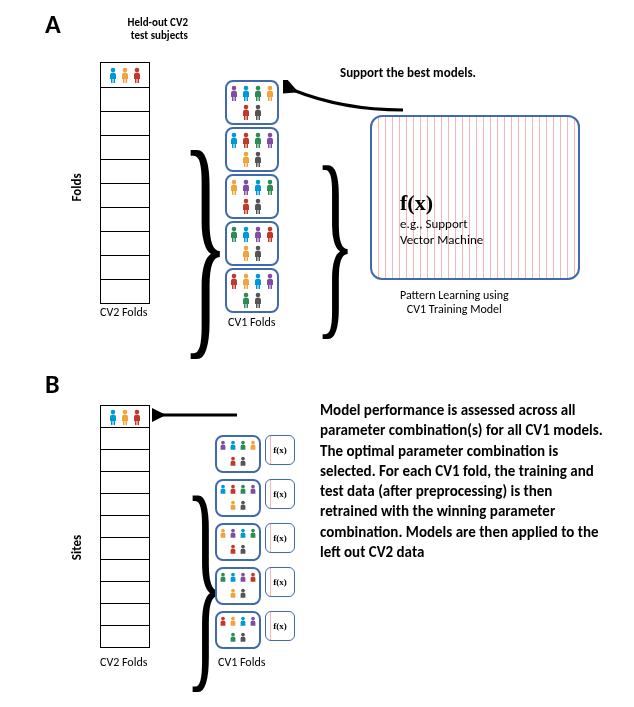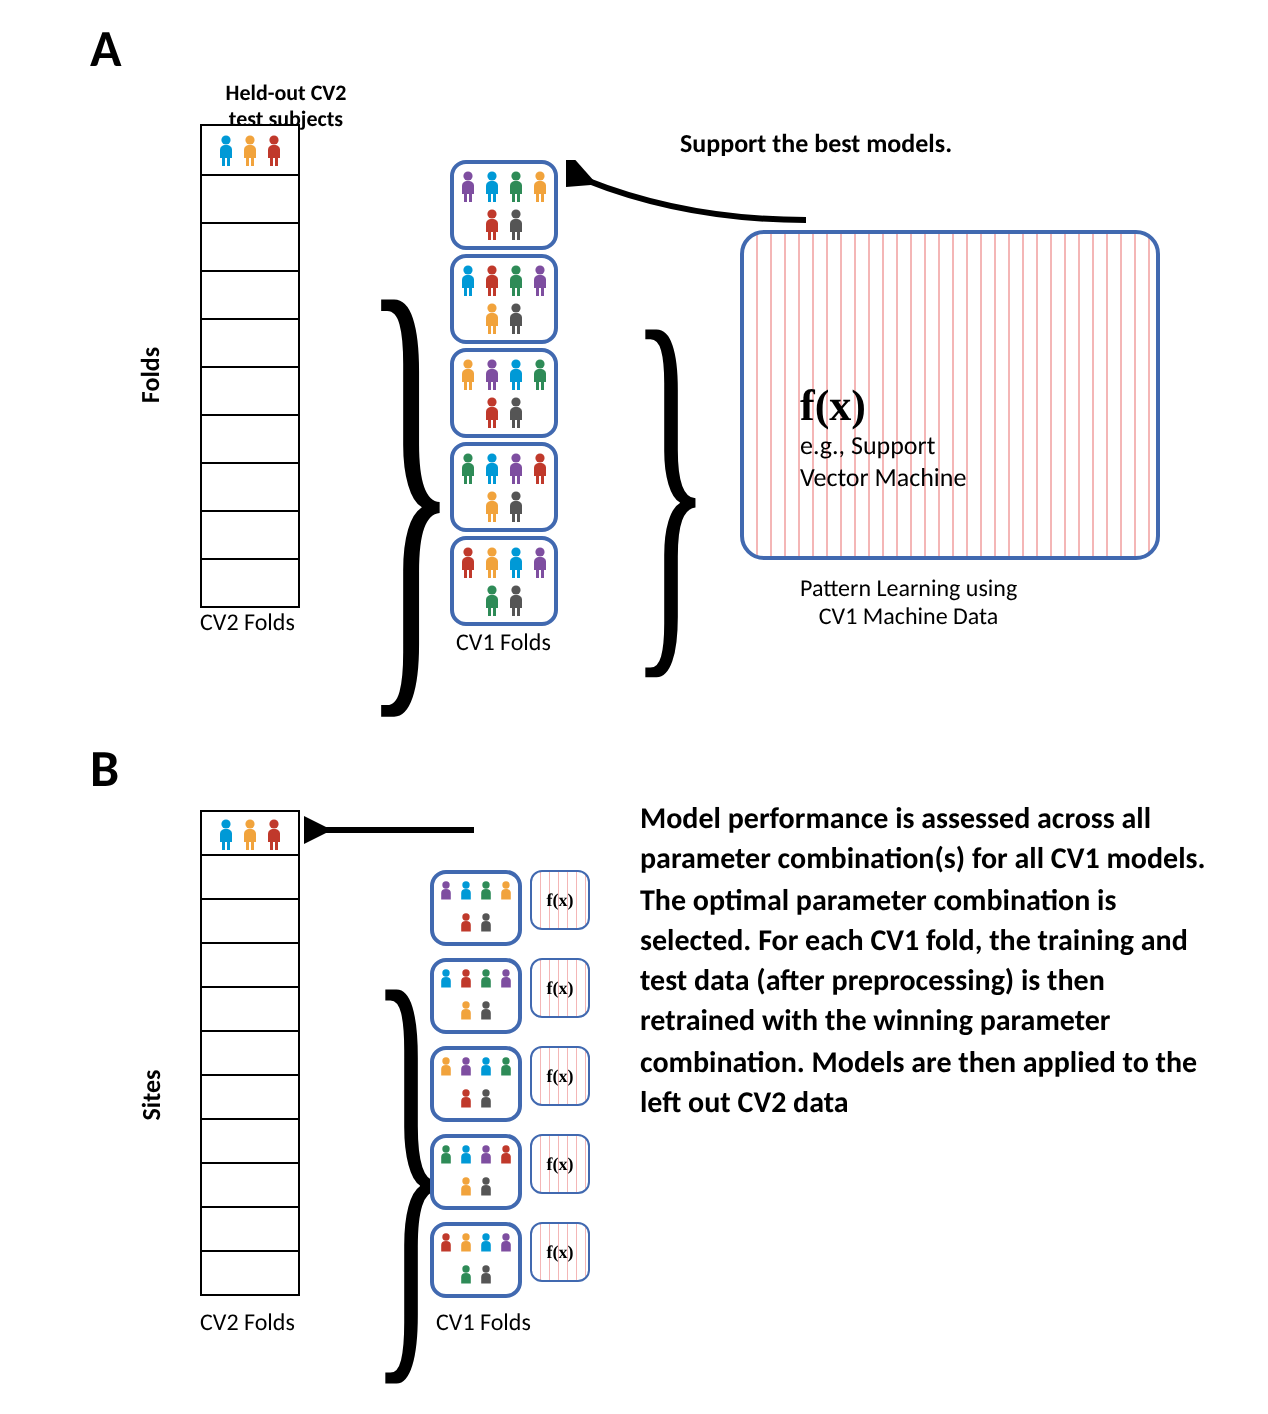--- a/index.html
+++ b/index.html
@@ -107,21 +107,21 @@
     font-weight: bold;
     font-size: 15px;
     line-height: 1.35;
   }
 </style>
 </head>
 <body>
 
 <div class="panel-label" style="left:45px; top:8px;">A</div>
 
-<div class="caption" style="left:98px; top:40px; width:90px; text-align:center; white-space:pre-line;">Held-out CV2
+<div class="caption" style="left:98px; top:16px; width:90px; text-align:right; white-space:pre-line;">Held-out CV2
 test subjects</div>
 
 <div class="axis-label" style="left:62px; top:180px;">Folds</div>
 
 <div class="cellcol" style="left:100px; top:62px;">
   <div class="cell narrow" style="height:25px;">
     <div class="people">
       <span class="person">
           <svg viewBox="0 0 10 16">
             <circle cx="5" cy="3" r="2.3" fill="#0099d6"></circle>
@@ -438,21 +438,21 @@
       </defs>
   <path d="M120 30 Q60 30 10 10" stroke="#000" stroke-width="3" fill="none" marker-end="url(#ah1)"></path>
     </svg>
 </div>
 
 <div class="fx-box" style="left:370px; top:115px; width:210px; height:165px;"></div>
 <div class="fx-text" style="left:400px; top:190px;">f(x)</div>
 <div class="fx-sub" style="left:400px; top:216px; white-space:pre-line;">e.g., Support
 Vector Machine</div>
 <div class="caption-small" style="left:400px; top:288px; text-align:center; white-space:pre-line;">Pattern Learning using
-CV1 Machine Data</div>
+CV1 Training Model</div>
 
 <div class="panel-label" style="left:45px; top:368px;">B</div>
 
 <div class="axis-label" style="left:64px; top:540px;">Sites</div>
 
 <div class="cellcol" style="left:100px; top:405px;">
   <div class="cell narrow" style="height:22px;">
     <div class="people">
       <span class="person">
           <svg viewBox="0 0 10 16">

